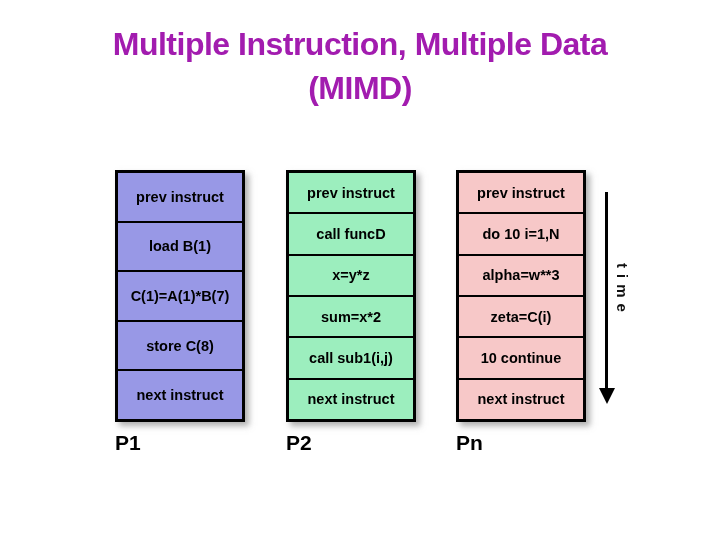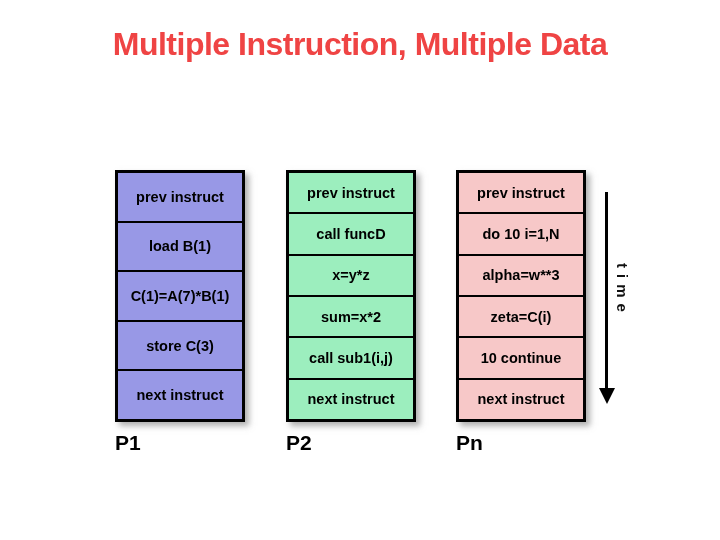--- a/index.html
+++ b/index.html
@@ -17,21 +17,21 @@
   }
   .title {
     position: absolute;
     top: 22px;
     left: 0;
     width: 720px;
     text-align: center;
     font-weight: bold;
     font-size: 32px;
     line-height: 1.38;
-    color: #ef4444;
+    color: #a21caf;
     letter-spacing: -0.5px;
   }
   .col-wrap {
     position: absolute;
     top: 170px;
     width: 130px;
   }
   .stack {
     box-sizing: border-box;
     width: 130px;
@@ -95,28 +95,29 @@
     color: #111111;
   }
 </style>
 </head>
 <body>
 
 <div class="slide">
 
   <div class="title">
     <div>Multiple Instruction, Multiple Data</div>
+    <div>(MIMD)</div>
   </div>
 
   <div class="col-wrap" style="left:115px">
     <div class="stack" style="background: rgb(152, 152, 230);">
       <div class="cell">prev instruct</div>
       <div class="cell">load B(1)</div>
-      <div class="cell">C(1)=A(7)*B(1)</div>
-      <div class="cell">store C(3)</div>
+      <div class="cell">C(1)=A(1)*B(7)</div>
+      <div class="cell">store C(8)</div>
       <div class="cell">next instruct</div>
     </div>
     <div class="plabel">P1</div>
   </div>
 
   <div class="col-wrap" style="left:286px">
     <div class="stack" style="background: rgb(156, 238, 190);">
       <div class="cell">prev instruct</div>
       <div class="cell">call funcD</div>
       <div class="cell">x=y*z</div>

